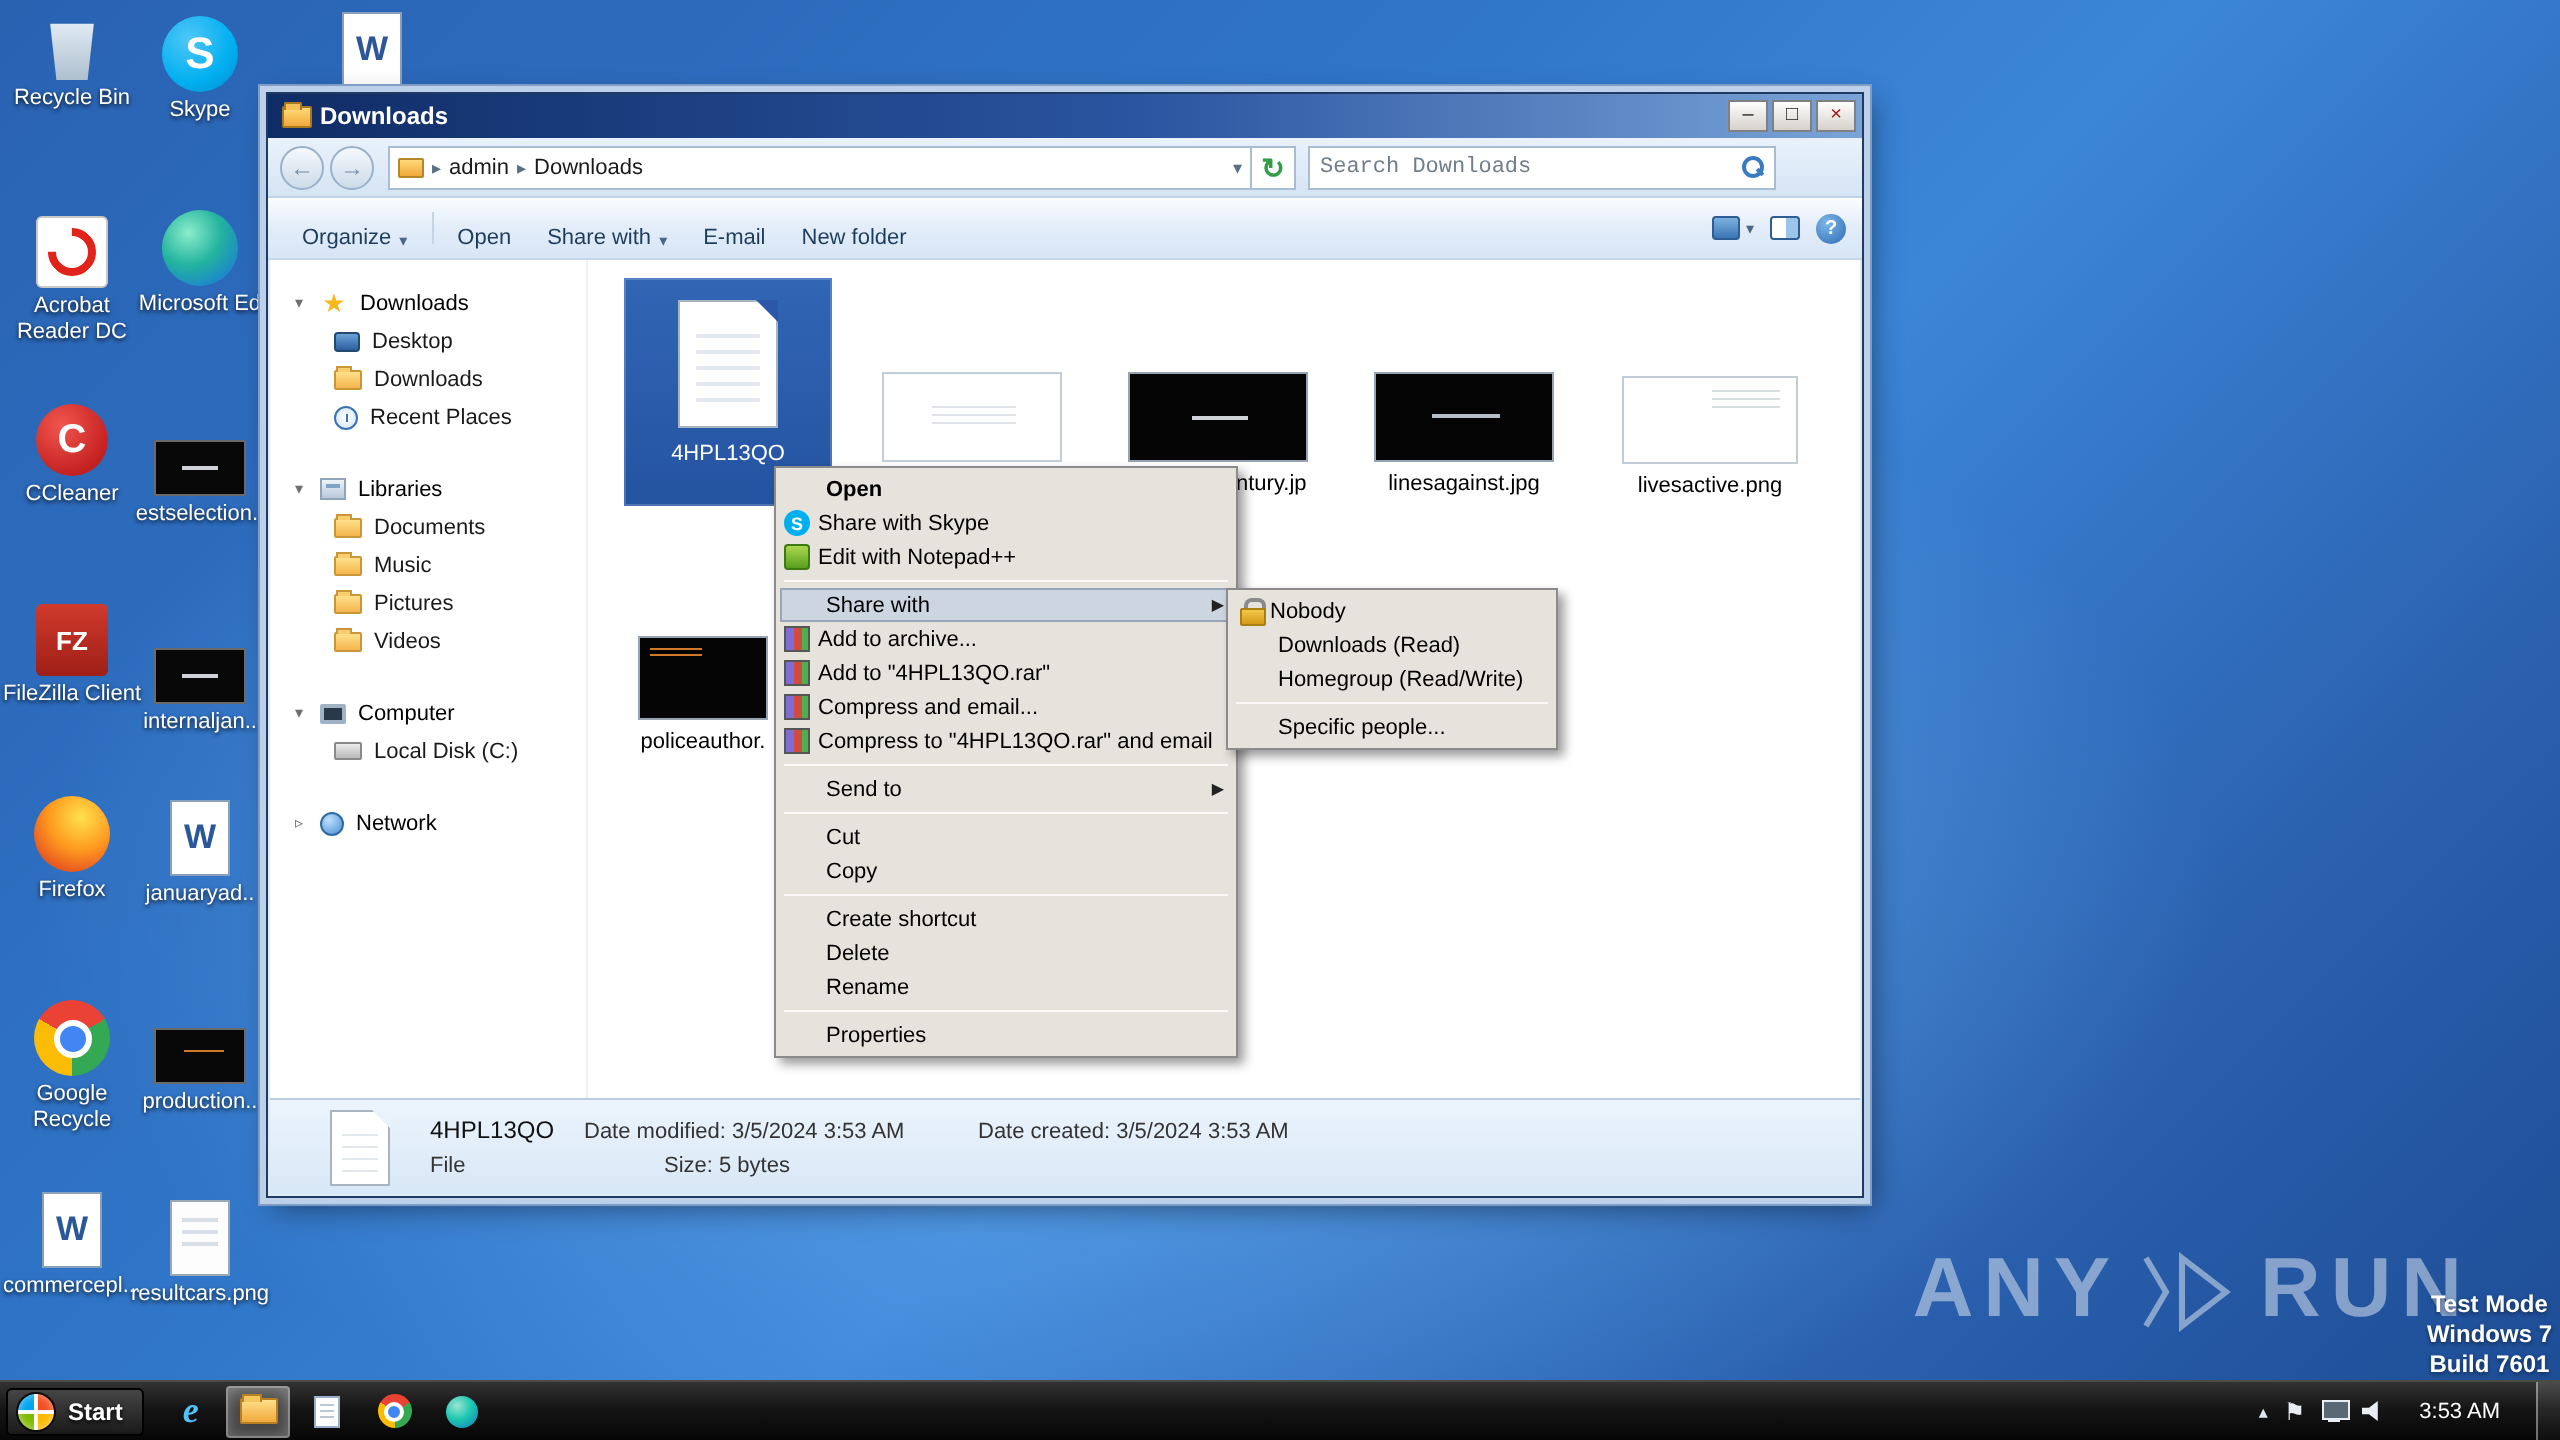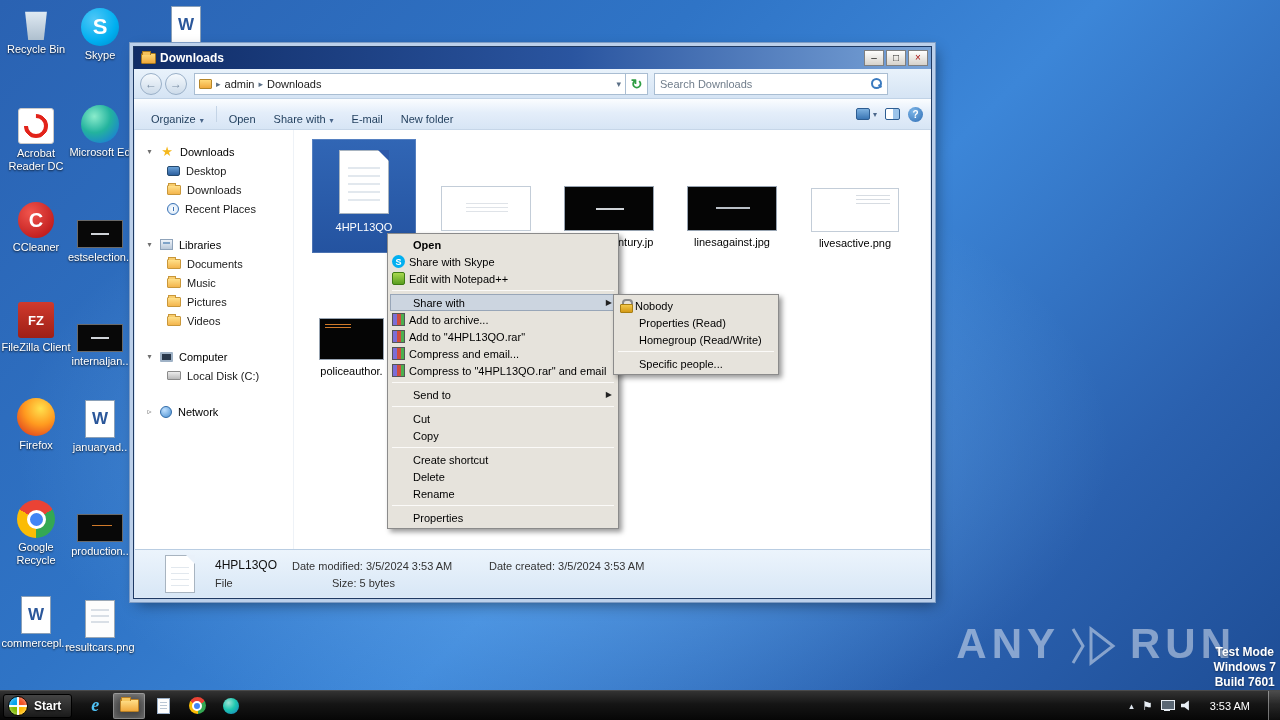--- a/index.html
+++ b/index.html
@@ -61,21 +61,21 @@
 
   .navbar{height:30px;background:linear-gradient(#e9f2fb,#d5e4f4);display:flex;align-items:center;padding:0 6px;border-bottom:1px solid #c0d2e6}
   .nav-circle{width:22px;height:22px;border-radius:50%;background:linear-gradient(#f5f9fd,#cddbea);border:1px solid #9ab0c8;color:#7a8ea4;display:flex;align-items:center;justify-content:center;font-size:12px;margin-right:3px}
   .addressbar{flex:1;max-width:432px;height:22px;background:#fff;border:1px solid #a9bdd2;display:flex;align-items:center;padding:0 4px;margin-left:4px;gap:4px}
   .addr-icon{width:13px;height:10px;background:linear-gradient(#ffd978,#f0a93c);border:1px solid #b5862a;border-radius:1px}
   .addr-seg{color:#1a1a1a}
   .addr-sep{color:#5a6f86;font-size:9px}
   .addr-dd{margin-left:auto;color:#5a6f86;font-size:9px}
   .refresh{width:22px;height:22px;border:1px solid #a9bdd2;border-left:none;background:#fff;color:#2f9e44;display:flex;align-items:center;justify-content:center;font-size:14px;font-weight:bold}
   .searchbox{width:234px;height:22px;background:#fff;border:1px solid #a9bdd2;display:flex;align-items:center;padding:0 5px;margin-left:6px}
-  .searchbox input{border:none;outline:none;flex:1;font-size:11px;color:#555;font-family:Liberation Sans, sans-serif;background:transparent}
+  .searchbox input{border:none;outline:none;flex:1;font-size:11px;color:#555;font-family:Liberation Mono, monospace;background:transparent}
   .searchbox input::placeholder{color:#707d8b;opacity:1}
   .mag{width:11px;height:11px;position:relative;flex:none}
   .mag::before{content:"";position:absolute;left:0;top:0;width:7px;height:7px;border:2px solid #3a7abf;border-radius:50%}
   .mag::after{content:"";position:absolute;left:7px;top:7px;width:4px;height:2px;background:#3a7abf;transform:rotate(45deg)}
 
   .cmdbar{height:31px;background:linear-gradient(#fbfdff,#e4eefa 45%,#d7e5f5);display:flex;align-items:center;padding:0 8px;border-bottom:1px solid #c6d6e8;color:#1e3c5b}
   .cmd-items{display:flex;align-items:center}
   .cmd{padding:0 9px;display:flex;align-items:flex-end;gap:4px;height:22px;border-radius:2px}
   .caret{font-size:8px;color:#4a668a}
   .cmd-sep{width:1px;height:16px;background:#c4d4e6;margin:0 3px}
@@ -504,21 +504,21 @@
       <span class="mi-label">Properties</span>
     </div>
   </div>
 <div class="menu sub">
     <div class="menu-item">
       <span class="mi-icon mic-lock"></span>
       <span class="mi-label">Nobody</span>
     </div>
     <div class="menu-item">
       <span class="mi-icon"></span>
-      <span class="mi-label">Properties (Read)</span>
+      <span class="mi-label">Downloads (Read)</span>
     </div>
     <div class="menu-item">
       <span class="mi-icon"></span>
       <span class="mi-label">Homegroup (Read/Write)</span>
     </div>
     <div class="menu-sep"></div>
     <div class="menu-item">
       <span class="mi-icon"></span>
       <span class="mi-label">Specific people...</span>
     </div>

